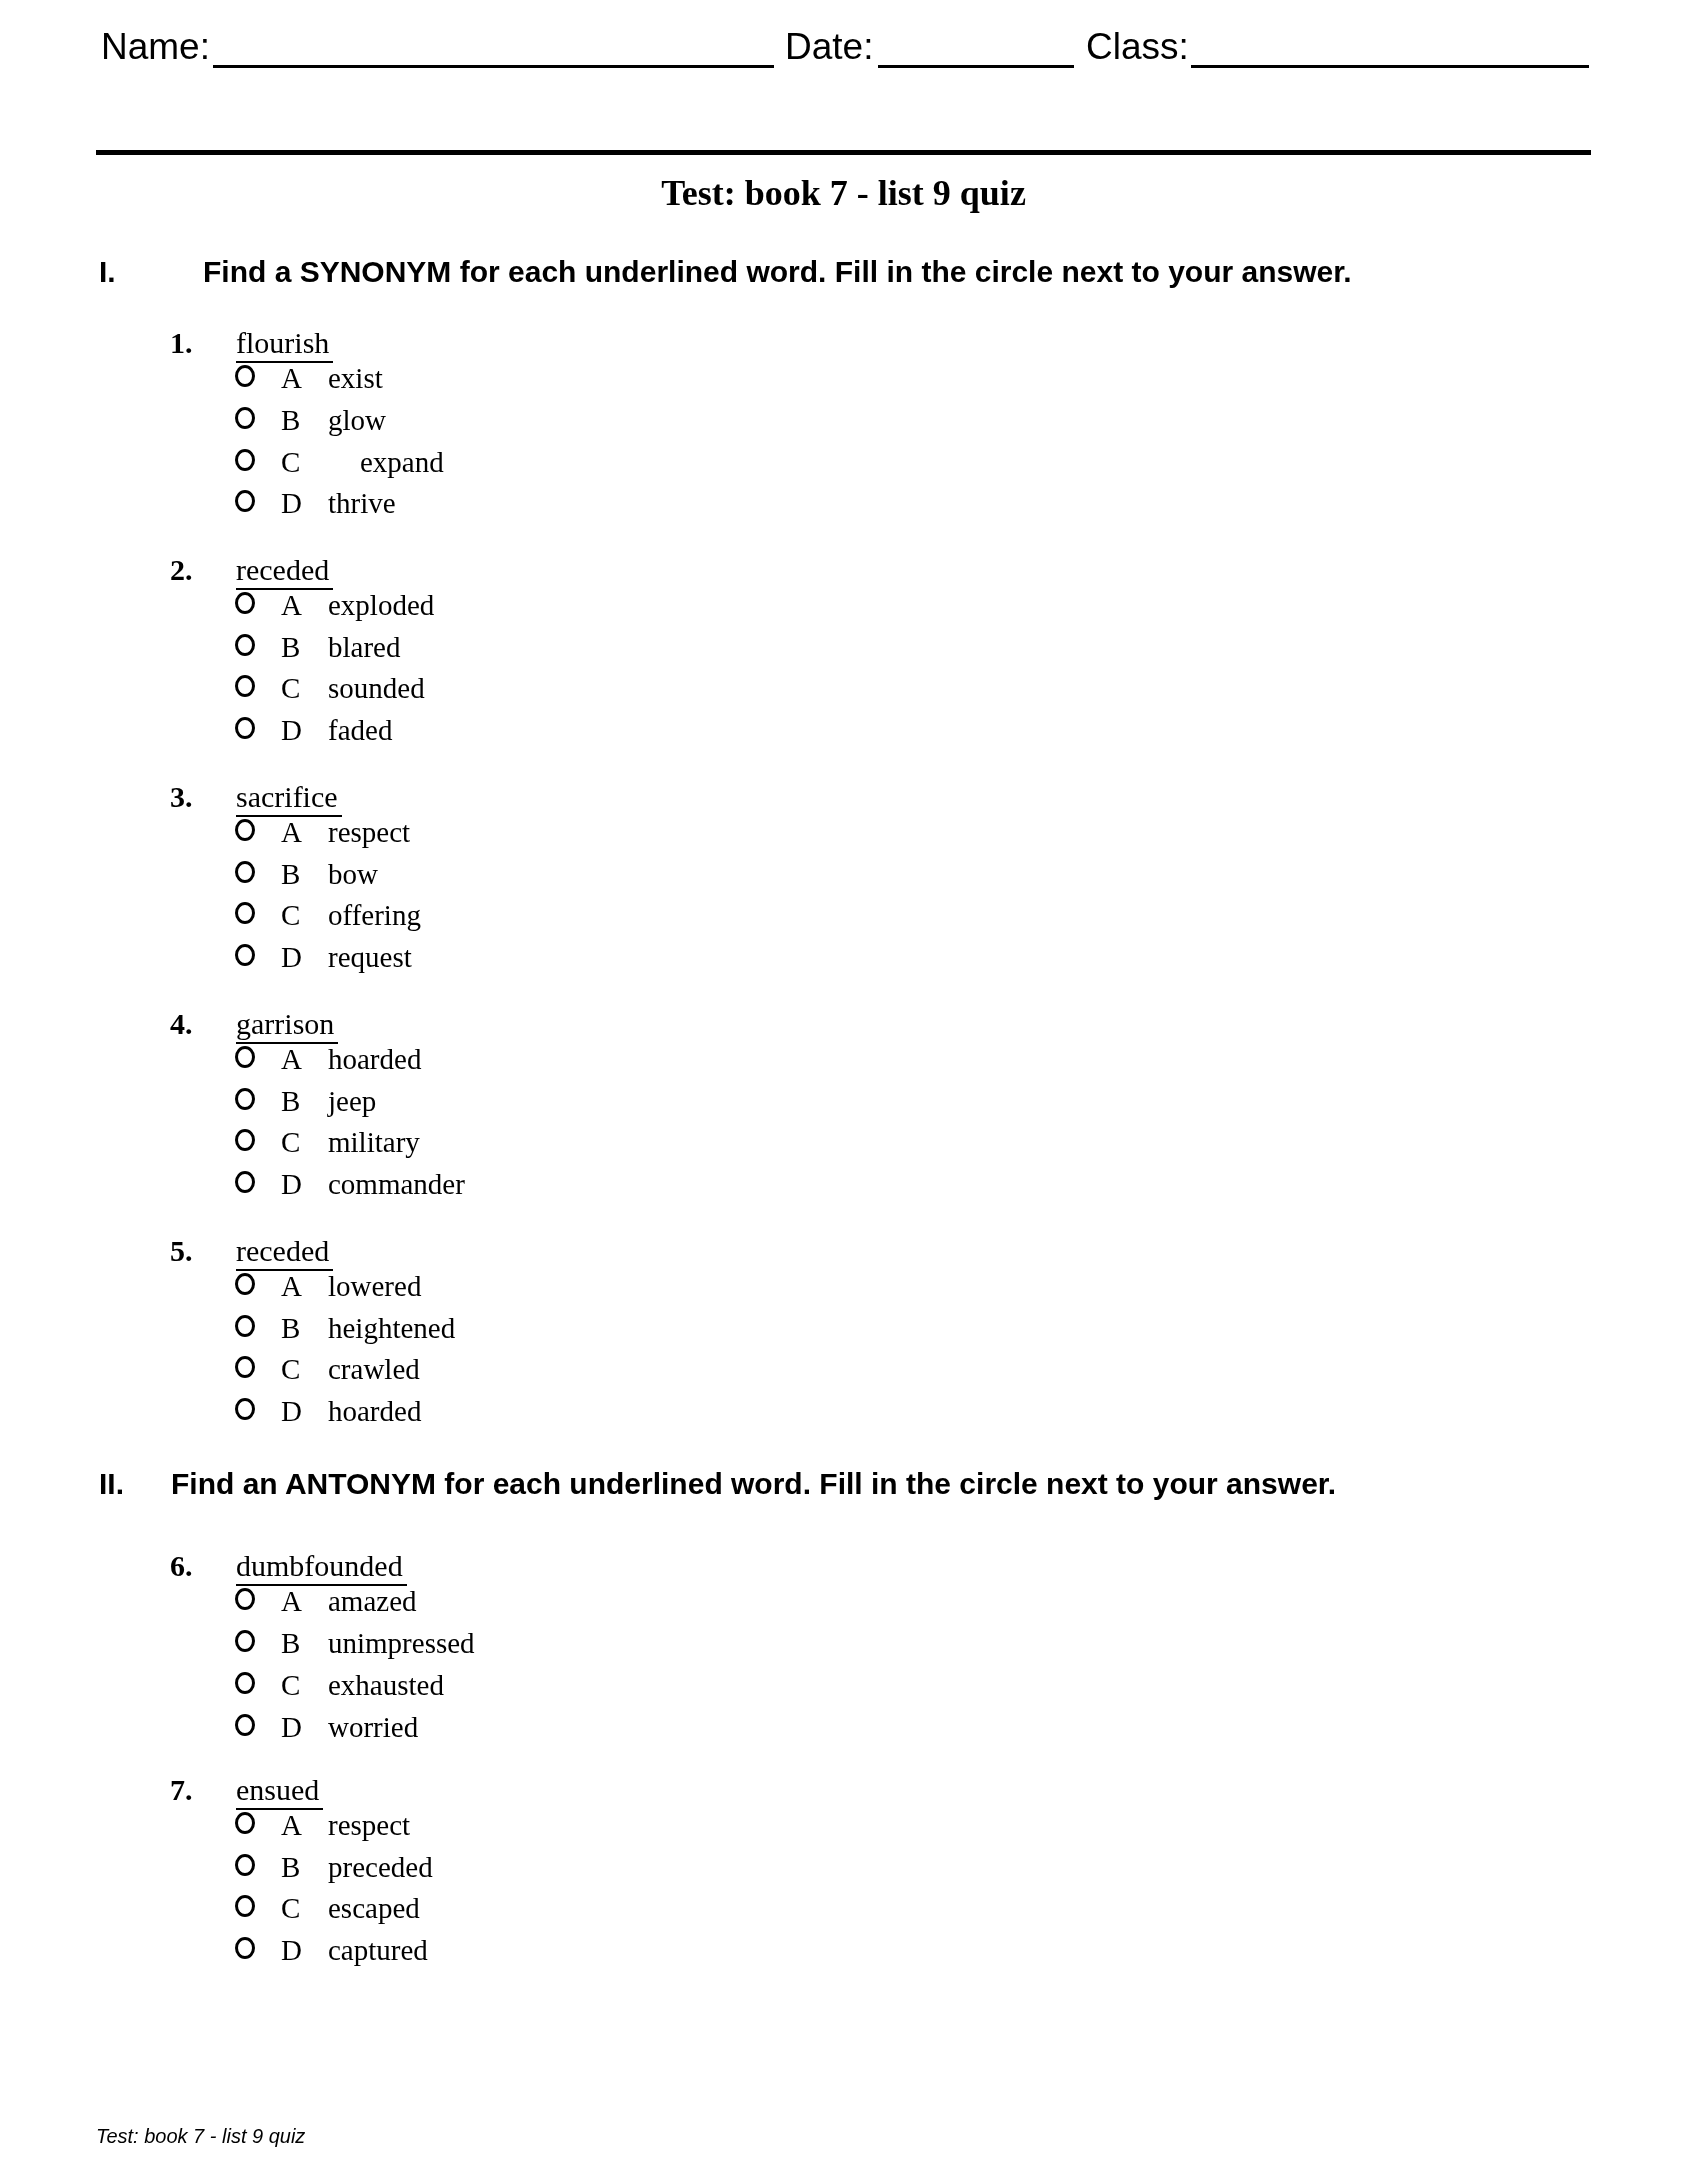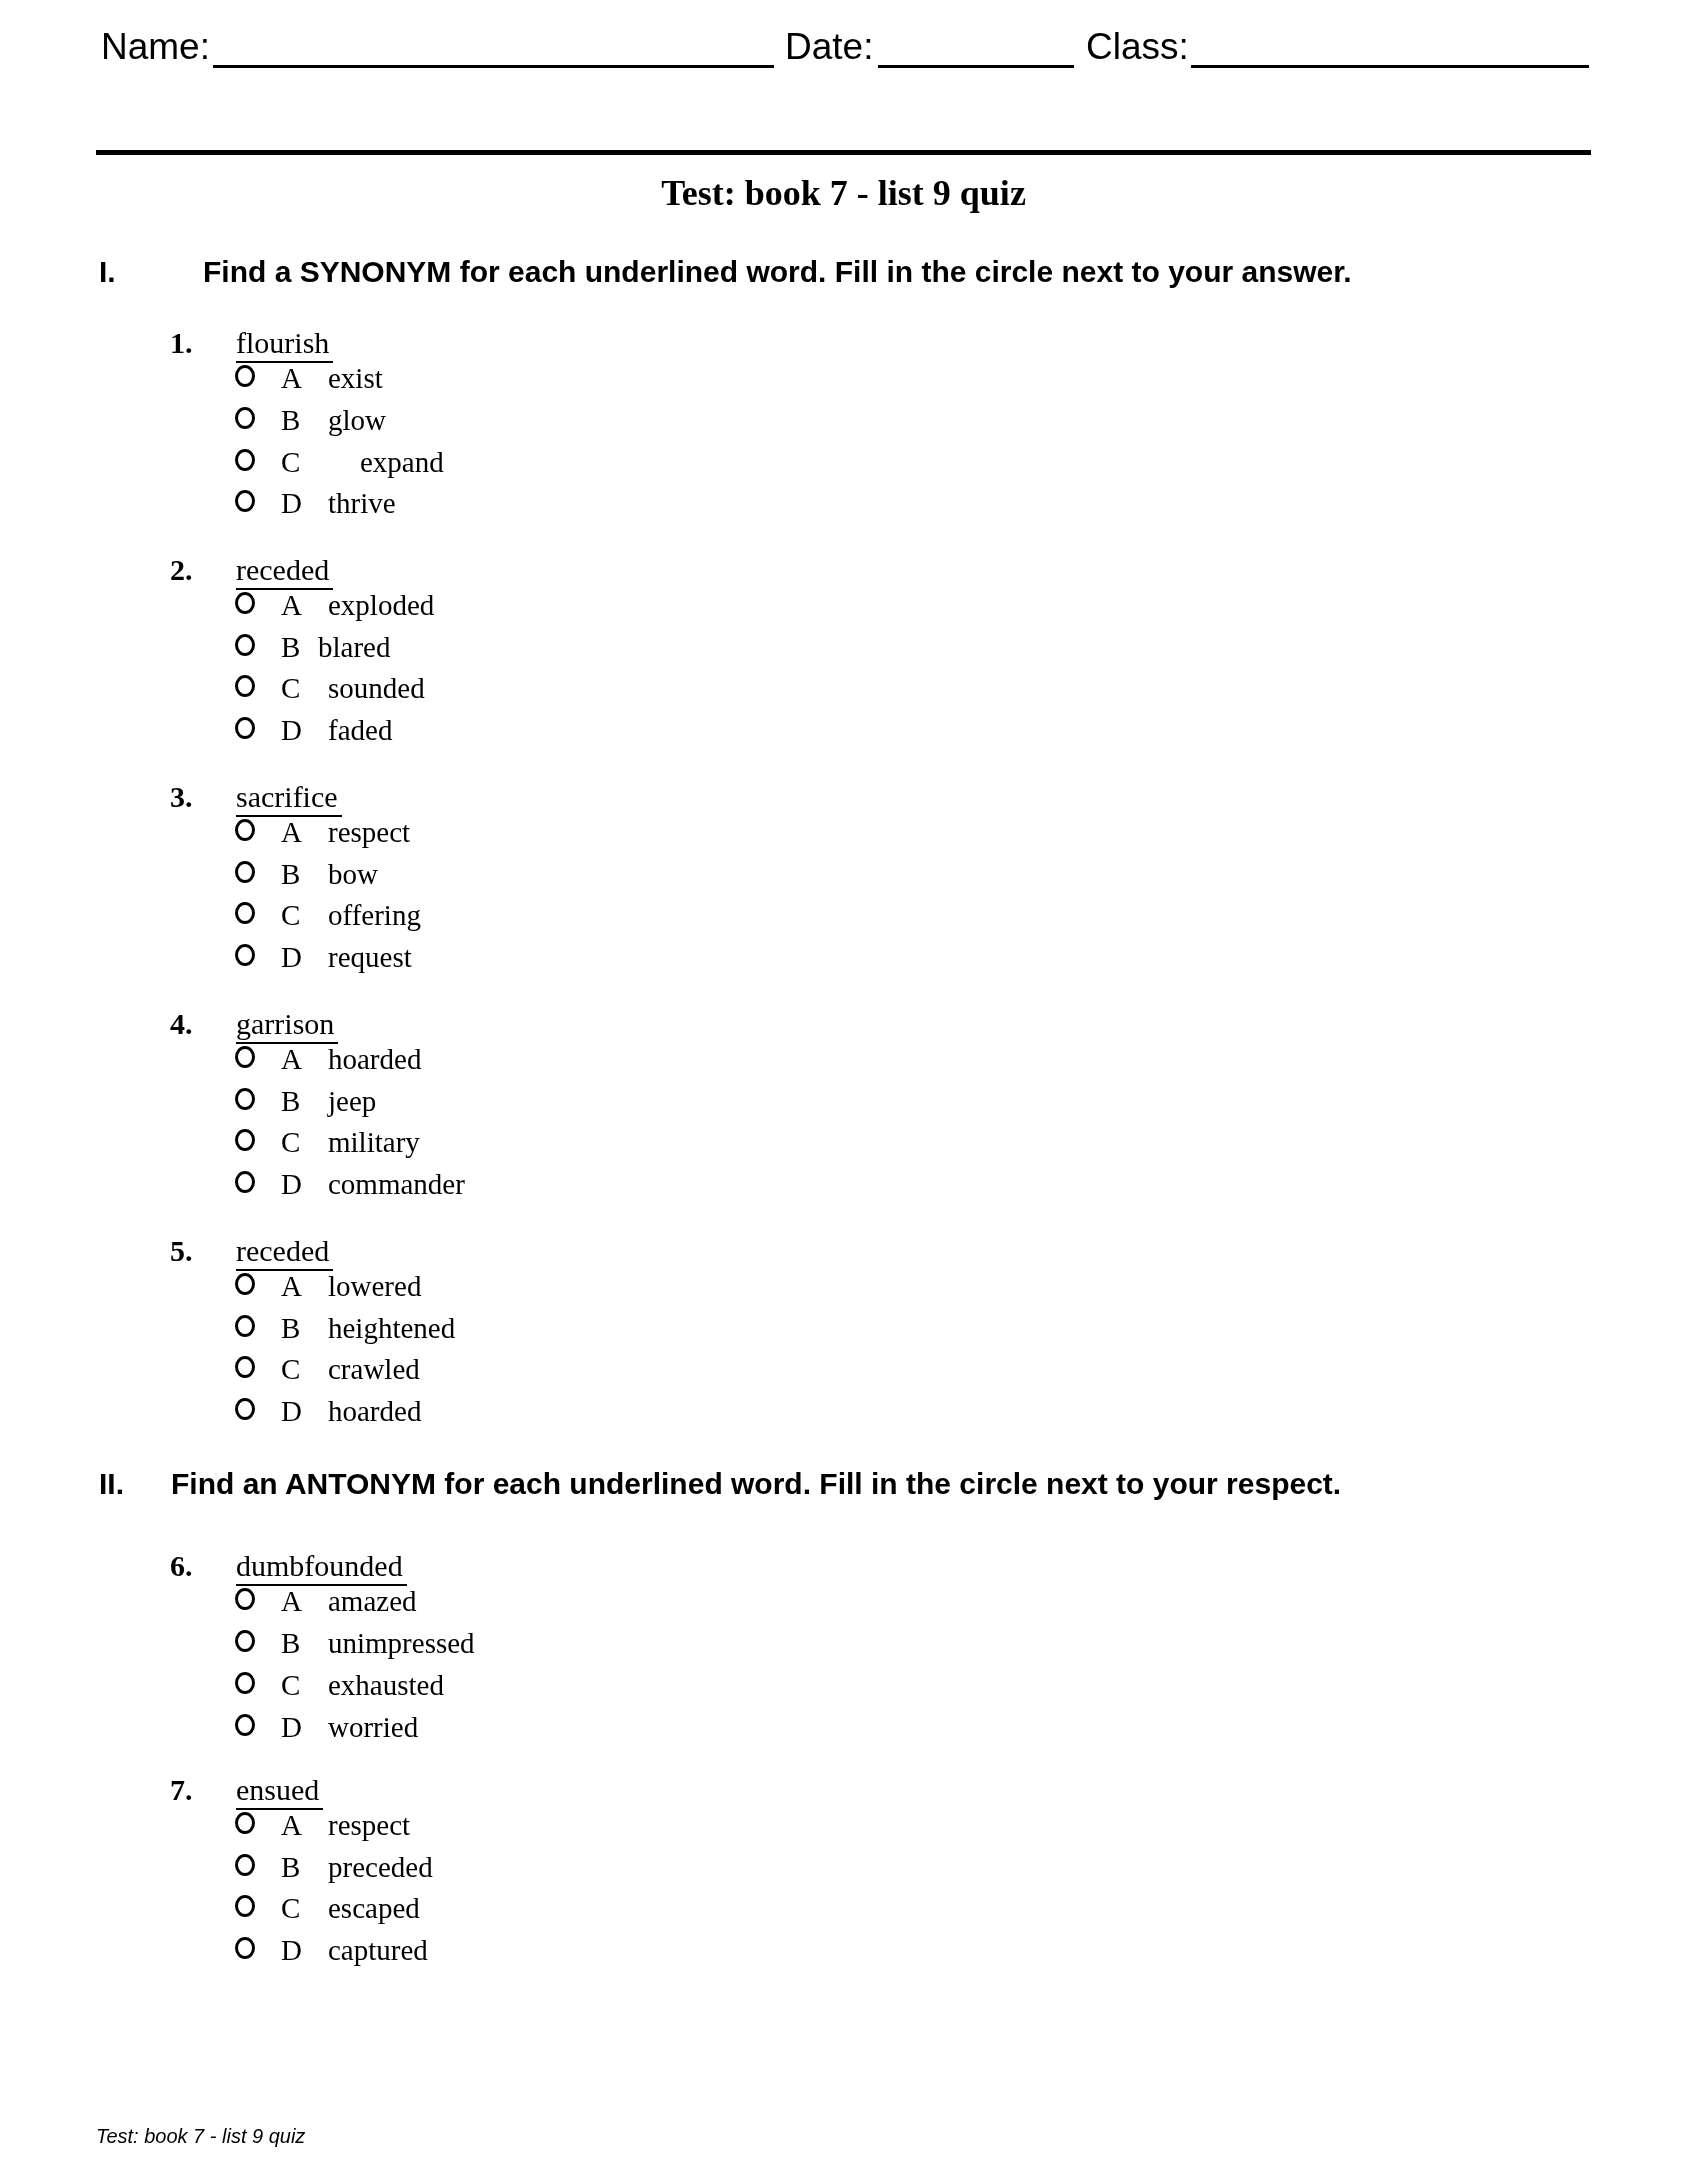--- a/index.html
+++ b/index.html
@@ -93,21 +93,21 @@
 
   <div class="abs choice" style="top: 592px; left: 235px;">
     <span class="bubble"></span>
     <span class="abs letter" style="left:46px;">A</span>
     <span class="abs ctext" style="left:93px;">exploded</span>
   </div>
 
   <div class="abs choice" style="top: 634px; left: 235px;">
     <span class="bubble"></span>
     <span class="abs letter" style="left:46px;">B</span>
-    <span class="abs ctext" style="left:83px;">blared</span>
+    <span class="abs ctext" style="left:93px;">blared</span>
   </div>
 
   <div class="abs choice" style="top: 675px; left: 235px;">
     <span class="bubble"></span>
     <span class="abs letter" style="left:46px;">C</span>
     <span class="abs ctext" style="left:93px;">sounded</span>
   </div>
 
   <div class="abs choice" style="top: 717px; left: 235px;">
     <span class="bubble"></span>
@@ -197,21 +197,21 @@
   </div>
 
   <div class="abs choice" style="top: 1398px; left: 235px;">
     <span class="bubble"></span>
     <span class="abs letter" style="left:46px;">D</span>
     <span class="abs ctext" style="left:93px;">hoarded</span>
   </div>
 
   <div class="abs" style="left: 0px; width: 100%; top: 1469px;">
     <span class="abs sans sec-numeral" style="left:99px;">II.</span>
-    <span class="abs sans sec-instruction" style="left:171px;">Find an ANTONYM for each underlined word. Fill in the circle next to your respect.</span>
+    <span class="abs sans sec-instruction" style="left:171px;">Find an ANTONYM for each underlined word. Fill in the circle next to your answer.</span>
   </div>
 
   <div class="abs" style="left: 0px; width: 100%; top: 1551px;">
     <span class="abs qnum" style="left:170px;">6.</span>
     <span class="abs qword" style="left:236px;">dumbfounded</span>
   </div>
 
   <div class="abs choice" style="top: 1588px; left: 235px;">
     <span class="bubble"></span>
     <span class="abs letter" style="left:46px;">A</span>

